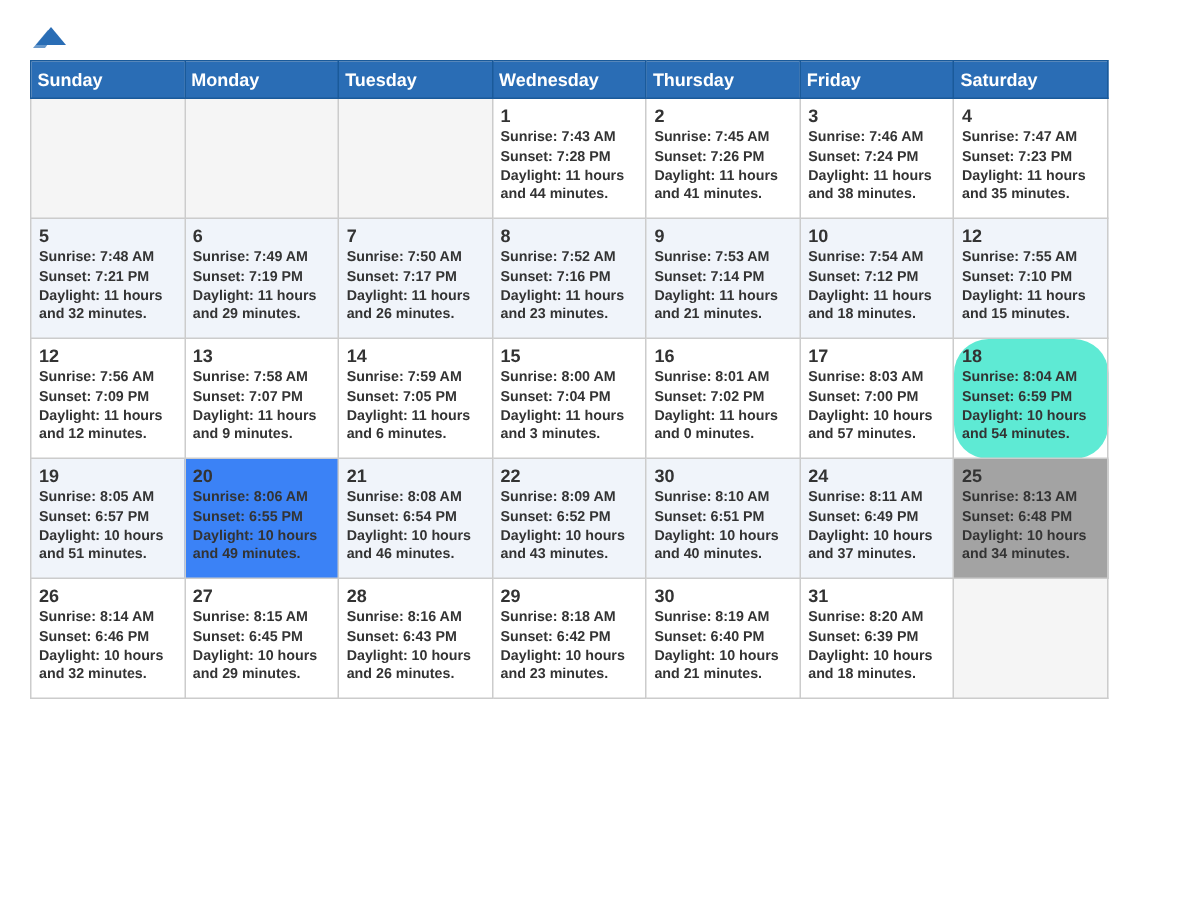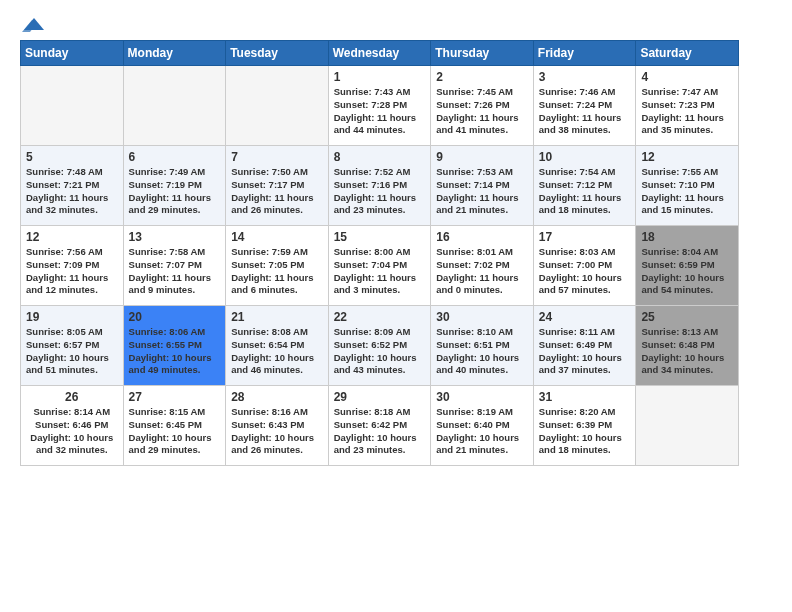--- a/index.html
+++ b/index.html
@@ -137,33 +137,33 @@
           <td style="background: rgb(240, 244, 250);"><span class="day-number">10</span><span class="day-info">Sunrise: 7:54 AM<br>Sunset: 7:12 PM<br>Daylight: 11 hours and 18 minutes.</span></td>
           <td style="background: rgb(240, 244, 250);"><span class="day-number">12</span><span class="day-info">Sunrise: 7:55 AM<br>Sunset: 7:10 PM<br>Daylight: 11 hours and 15 minutes.</span></td>
         </tr>
         <tr>
           <td style="background: rgb(255, 255, 255);"><span class="day-number">12</span><span class="day-info">Sunrise: 7:56 AM<br>Sunset: 7:09 PM<br>Daylight: 11 hours and 12 minutes.</span></td>
           <td style="background: rgb(255, 255, 255);"><span class="day-number">13</span><span class="day-info">Sunrise: 7:58 AM<br>Sunset: 7:07 PM<br>Daylight: 11 hours and 9 minutes.</span></td>
           <td style="background: rgb(255, 255, 255);"><span class="day-number">14</span><span class="day-info">Sunrise: 7:59 AM<br>Sunset: 7:05 PM<br>Daylight: 11 hours and 6 minutes.</span></td>
           <td style="background: rgb(255, 255, 255);"><span class="day-number">15</span><span class="day-info">Sunrise: 8:00 AM<br>Sunset: 7:04 PM<br>Daylight: 11 hours and 3 minutes.</span></td>
           <td style="background: rgb(255, 255, 255);"><span class="day-number">16</span><span class="day-info">Sunrise: 8:01 AM<br>Sunset: 7:02 PM<br>Daylight: 11 hours and 0 minutes.</span></td>
           <td style="background: rgb(255, 255, 255);"><span class="day-number">17</span><span class="day-info">Sunrise: 8:03 AM<br>Sunset: 7:00 PM<br>Daylight: 10 hours and 57 minutes.</span></td>
-          <td style="background: #a3a3a3;"><span class="day-number">18</span><span class="day-info">Sunrise: 8:04 AM<br>Sunset: 6:59 PM<br>Daylight: 10 hours and 54 minutes.</span></td>
+          <td style="background: #5eead4; border-radius: 23px;"><span class="day-number">18</span><span class="day-info">Sunrise: 8:04 AM<br>Sunset: 6:59 PM<br>Daylight: 10 hours and 54 minutes.</span></td>
         </tr>
         <tr>
           <td style="background: rgb(240, 244, 250); margin-left: 47px;"><span class="day-number">19</span><span class="day-info">Sunrise: 8:05 AM<br>Sunset: 6:57 PM<br>Daylight: 10 hours and 51 minutes.</span></td>
           <td style="background: #3b82f6;"><span class="day-number">20</span><span class="day-info">Sunrise: 8:06 AM<br>Sunset: 6:55 PM<br>Daylight: 10 hours and 49 minutes.</span></td>
           <td style="background: rgb(240, 244, 250);"><span class="day-number">21</span><span class="day-info">Sunrise: 8:08 AM<br>Sunset: 6:54 PM<br>Daylight: 10 hours and 46 minutes.</span></td>
           <td style="background: rgb(240, 244, 250);"><span class="day-number">22</span><span class="day-info">Sunrise: 8:09 AM<br>Sunset: 6:52 PM<br>Daylight: 10 hours and 43 minutes.</span></td>
           <td style="background: rgb(240, 244, 250);"><span class="day-number">30</span><span class="day-info">Sunrise: 8:10 AM<br>Sunset: 6:51 PM<br>Daylight: 10 hours and 40 minutes.</span></td>
           <td style="background: rgb(240, 244, 250);"><span class="day-number">24</span><span class="day-info">Sunrise: 8:11 AM<br>Sunset: 6:49 PM<br>Daylight: 10 hours and 37 minutes.</span></td>
           <td style="background: #a3a3a3;"><span class="day-number">25</span><span class="day-info">Sunrise: 8:13 AM<br>Sunset: 6:48 PM<br>Daylight: 10 hours and 34 minutes.</span></td>
         </tr>
         <tr>
-          <td style="background: rgb(255, 255, 255); text-align: center;"><span class="day-number">26</span><span class="day-info">Sunrise: 8:14 AM<br>Sunset: 6:46 PM<br>Daylight: 10 hours and 32 minutes.</span></td>
+          <td style="background: rgb(255, 255, 255);"><span class="day-number">26</span><span class="day-info">Sunrise: 8:14 AM<br>Sunset: 6:46 PM<br>Daylight: 10 hours and 32 minutes.</span></td>
           <td style="background: rgb(255, 255, 255);"><span class="day-number">27</span><span class="day-info">Sunrise: 8:15 AM<br>Sunset: 6:45 PM<br>Daylight: 10 hours and 29 minutes.</span></td>
           <td style="background: rgb(255, 255, 255);"><span class="day-number">28</span><span class="day-info">Sunrise: 8:16 AM<br>Sunset: 6:43 PM<br>Daylight: 10 hours and 26 minutes.</span></td>
           <td style="background: rgb(255, 255, 255); margin-left: 16px;"><span class="day-number">29</span><span class="day-info">Sunrise: 8:18 AM<br>Sunset: 6:42 PM<br>Daylight: 10 hours and 23 minutes.</span></td>
           <td style="background: rgb(255, 255, 255);"><span class="day-number">30</span><span class="day-info">Sunrise: 8:19 AM<br>Sunset: 6:40 PM<br>Daylight: 10 hours and 21 minutes.</span></td>
           <td style="background: rgb(255, 255, 255);"><span class="day-number">31</span><span class="day-info">Sunrise: 8:20 AM<br>Sunset: 6:39 PM<br>Daylight: 10 hours and 18 minutes.</span></td>
           <td class="empty"></td>
         </tr>
       </tbody>
   </table>
 </div>

